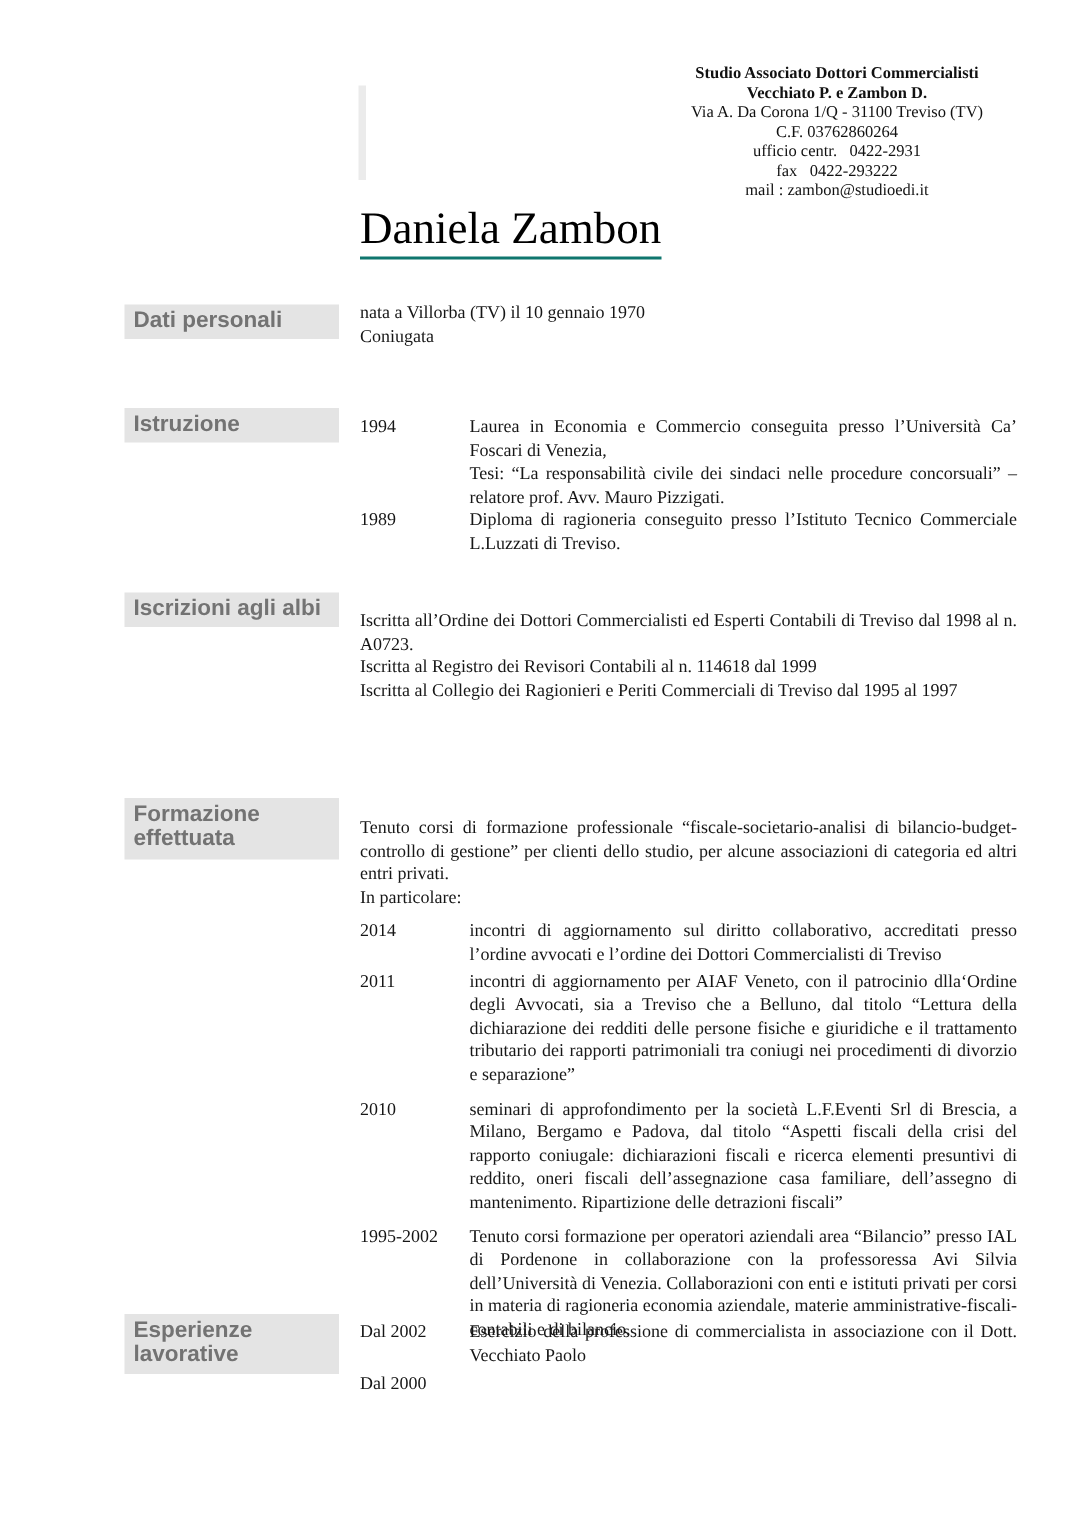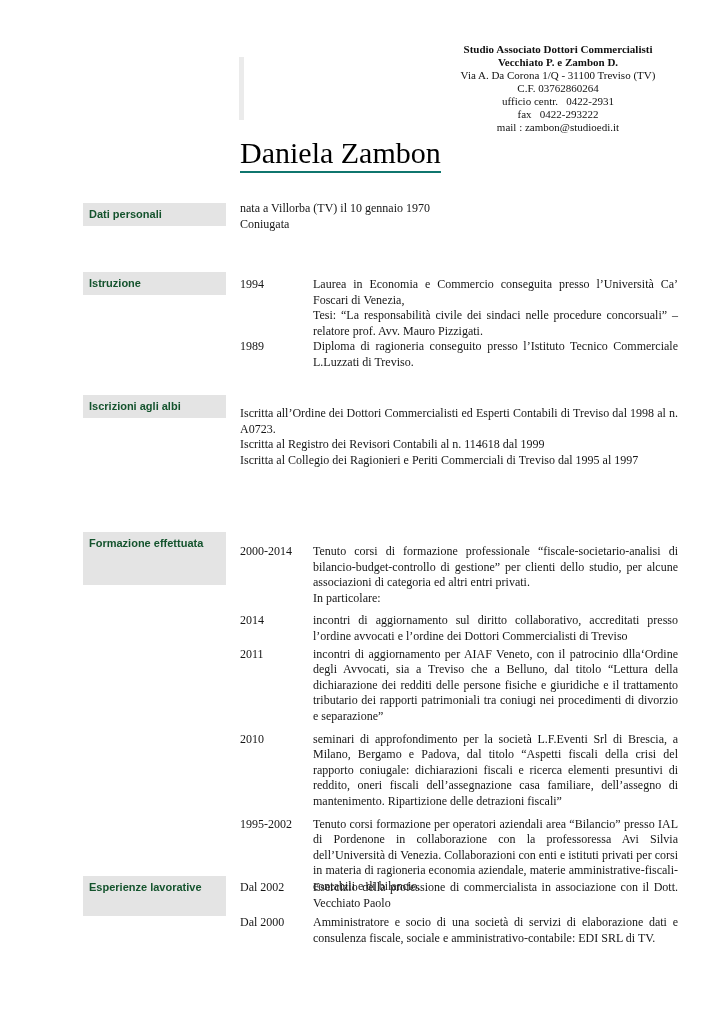--- a/index.html
+++ b/index.html
@@ -52,26 +52,26 @@
 
   
   .sec-label {
     position: absolute;
     left: 83px;
     width: 143px;
     height: 23px;
     background: #e4e4e4;
     font-family: "Liberation Sans", sans-serif;
     font-weight: bold;
-    font-size: 11px;
+    font-size: 15px;
     line-height: 16px;
     padding: 3px 4px 0 6px;
-    color: #14532d;
-  }
-  .sec-label.tall { height: 53px; }
+    color: #737373;
+  }
+  .sec-label.tall { height: 41px; }
 
   
   .content {
     position: absolute;
     left: 240px;
     width: 438px;
     font-size: 12px;
     line-height: 15.6px;
     color: #161616;
   }
@@ -149,21 +149,20 @@
   </div>
 
   <div class="content" id="c-iscrizioni">
     <p class="just">Iscritta all’Ordine dei Dottori Commercialisti ed Esperti Contabili di Treviso dal 1998 al n. A0723.</p>
     <p class="just mt21">Iscritta al Registro dei Revisori Contabili al n. 114618 dal 1999</p>
     <p class="just mt20">Iscritta al Collegio dei Ragionieri e Periti Commerciali di Treviso dal 1995 al 1997</p>
   </div>
 
   <div class="content" id="c-formazione">
     <div class="entry">
-      <div class="date">2000-2014</div>
       <div class="etext">
         <p>Tenuto corsi di formazione professionale “fiscale-societario-analisi di bilancio-budget-controllo di gestione” per clienti dello studio, per alcune associazioni di categoria ed altri entri privati.</p>
         <p class="mt1">In particolare:</p>
       </div>
     </div>
     <div class="entry mt3">
       <div class="date">2014</div>
       <div class="etext">
         <p>incontri di aggiornamento sul diritto collaborativo, accreditati presso l’ordine avvocati e l’ordine dei Dottori Commercialisti di Treviso</p>
       </div>
@@ -190,19 +189,16 @@
 
   <div class="content" id="c-esperienze">
     <div class="entry">
       <div class="date">Dal 2002</div>
       <div class="etext">
         <p>Esercizio della professione di commercialista in associazione con il Dott. Vecchiato Paolo</p>
       </div>
     </div>
     <div class="entry mt4">
       <div class="date">Dal 2000</div>
-      <div class="etext">
-        <p>Amministratore e socio di una società di servizi di elaborazione dati e consulenza fiscale, sociale e amministrativo-contabile: EDI SRL di TV.</p>
-      </div>
     </div>
   </div>
 
 </div>
 
 </body></html>

